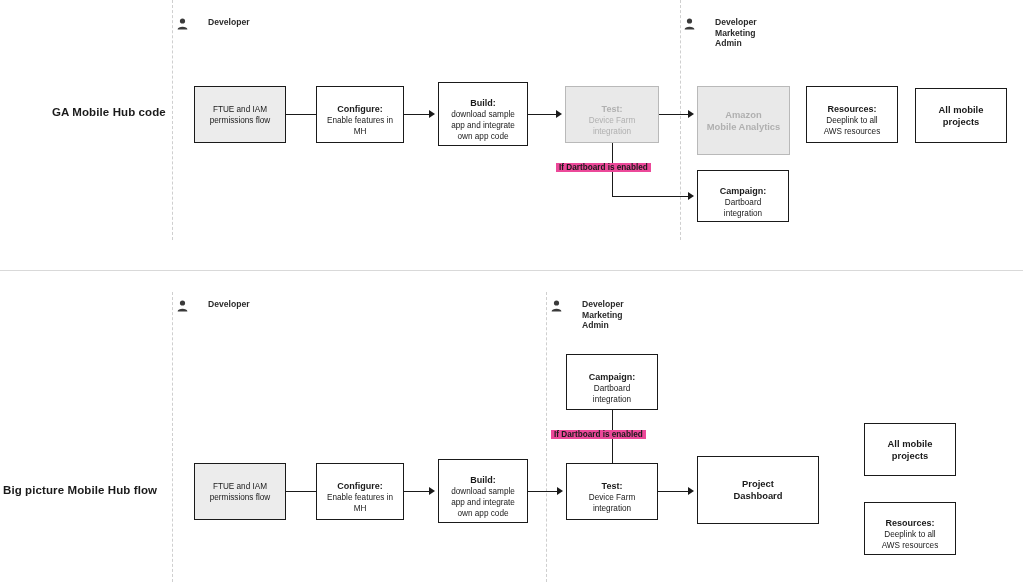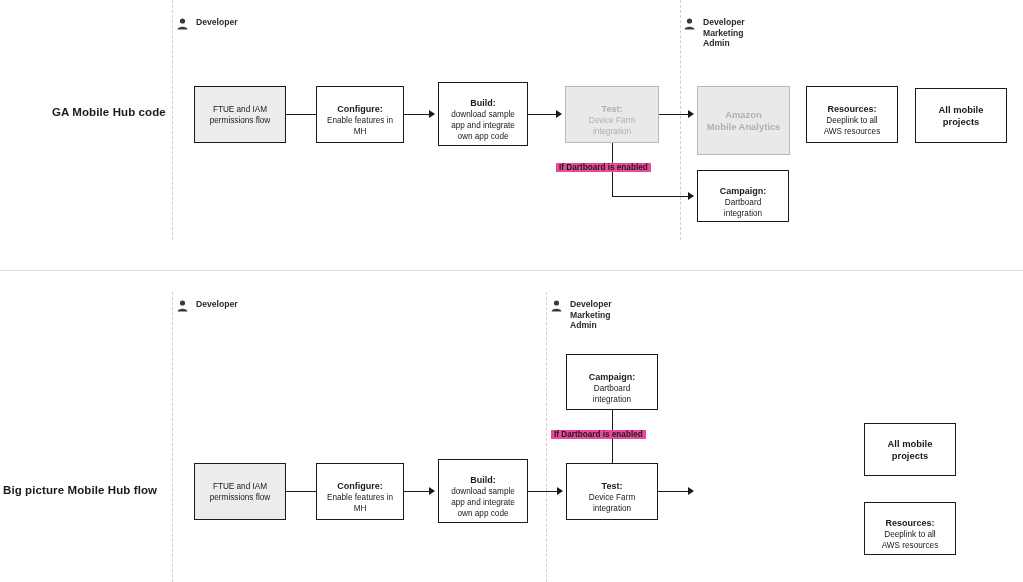--- a/index.html
+++ b/index.html
@@ -43,21 +43,21 @@
     color: #1a1a1a;
     letter-spacing: 0.1px;
     white-space: nowrap;
   }
 
   
   .actor {
     position: absolute;
     display: flex;
     align-items: flex-start;
-    gap: 8px;
+    gap: 20px;
   }
   .actor .person-icon {
     width: 11px;
     height: 12px;
     flex: 0 0 auto;
     margin-top: 1px;
   }
   .actor .actor-lines {
     font-size: 8.6px;
     font-weight: bold;
@@ -284,20 +284,24 @@
     </div>
   </div>
 
   <div class="node" style="left:566px; top:463px; width:92px; height:57px;">
     <div class="node-text">
       <span class="node-title">Test:</span><span>Device Farm
 integration</span>
     </div>
   </div>
 
+  <div class="node strong" style="left:697px; top:456px; width:122px; height:68px;">
+    <div class="node-text">Project
+Dashboard</div>
+  </div>
 
   <div class="node strong" style="left:864px; top:423px; width:92px; height:53px;">
     <div class="node-text">All mobile
 projects</div>
   </div>
 
   <div class="node" style="left:864px; top:502px; width:92px; height:53px;">
     <div class="node-text">
       <span class="node-title">Resources:</span><span>Deeplink to all
 AWS resources</span>

